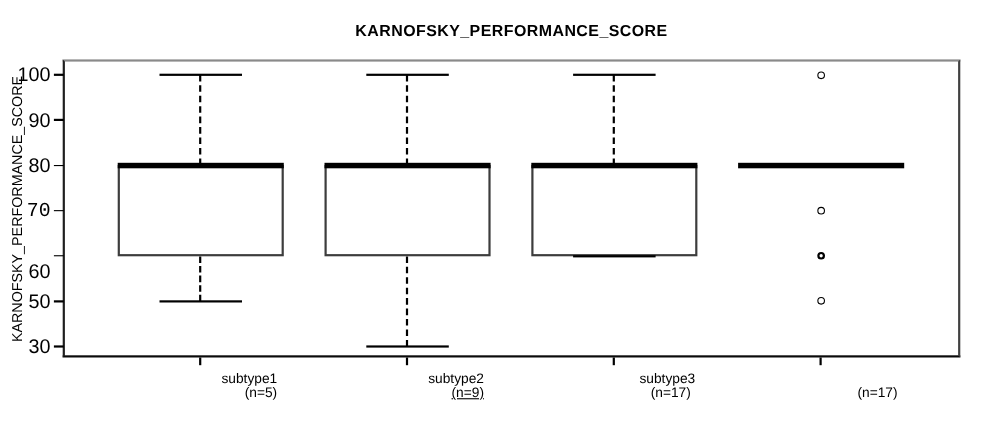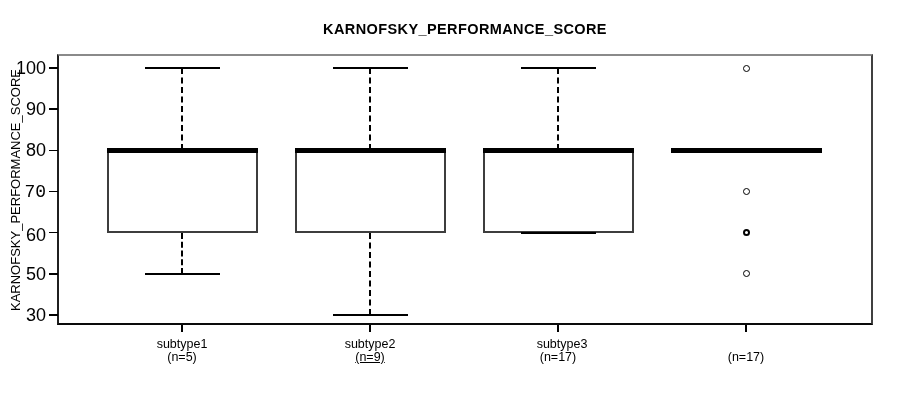--- a/index.html
+++ b/index.html
@@ -83,21 +83,21 @@
   .xtick {
     position: absolute;
     background: #000;
     width: 1.5px;
     height: 7px;
     top: 325px;
   }
   .xlabel-line {
     position: absolute;
     width: 140px;
-    text-align: center;
+    text-align: right;
     font-size: 12.5px;
     line-height: 13px;
   }
   .whisker {
     position: absolute;
     width: 0;
     border-left: 2px dashed #000;
   }
   .box {
     position: absolute;
@@ -159,21 +159,21 @@
       <div class="outlier" style="left: 683.5px; top: 8.5px;"></div>
       <div class="outlier" style="left: 683.5px; top: 132.001px;"></div>
       <div class="outlier bold" style="left: 683.5px; top: 173.168px;"></div>
       <div class="outlier" style="left: 683.5px; top: 214.335px;"></div>
     </div>
 <div class="ytick" style="top: 314.252px;"></div>
     <div class="yticklabel" style="top: 307.002px;">30</div>
     <div class="ytick" style="top: 273.085px;"></div>
     <div class="yticklabel" style="top: 265.835px;">50</div>
     <div class="ytick" style="top: 231.918px;"></div>
-    <div class="yticklabel" style="top: 227px;">60</div>
+    <div class="yticklabel" style="top: 239px;">60</div>
     <div class="ytick" style="top: 190.751px;"></div>
     <div class="yticklabel" style="top: 183.501px; font-family: Liberation Mono, monospace;">70</div>
     <div class="ytick" style="top: 149.584px;"></div>
     <div class="yticklabel" style="top: 142.334px;">80</div>
     <div class="ytick" style="top: 108.417px;"></div>
     <div class="yticklabel" style="top: 101.167px;">90</div>
     <div class="ytick" style="top: 67.25px;"></div>
     <div class="yticklabel" style="top: 60px;">100</div>
     <div class="xtick" style="left: 181.25px;"></div>
     <div class="xlabel-line" style="left: 112px; top: 338px;">subtype1</div>

